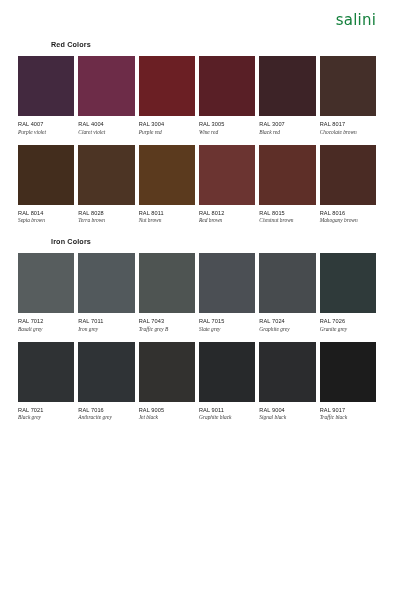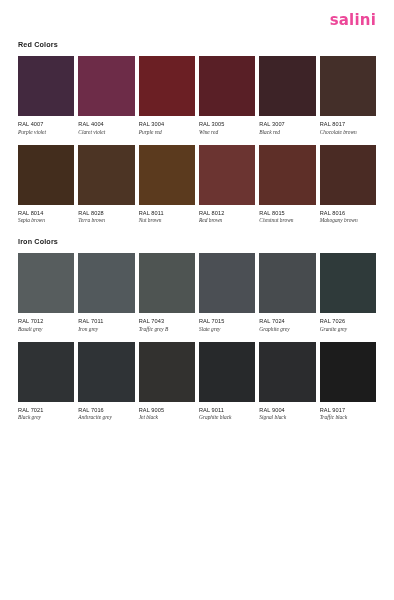--- a/index.html
+++ b/index.html
@@ -29,41 +29,42 @@
     height: 40px;
     display: flex;
     align-items: center;
     justify-content: flex-end;
     padding-right: 18px;
   }
 
   .brand {
     font-family: "DejaVu Sans", sans-serif;
     font-size: 15px;
-    font-weight: 700;
+    font-weight: 400;
     letter-spacing: 0.2px;
-    color: #ec4899;
+    color: #15803d;
     line-height: 1;
   }
 
   
   .content {
     padding: 0 18px;
   }
 
   .section {
     margin-bottom: 4px;
   }
 
   .section-title {
     font-size: 7.2px;
     font-weight: 700;
     letter-spacing: 0.15px;
     color: #1b1b1b;
     margin-bottom: 7px;
+    margin-left: 33px;
   }
 
   .section-grey .section-title {
     margin-top: 13px;
   }
 
   
   .swatch-row {
     display: grid;
     grid-template-columns: repeat(6, 1fr);

